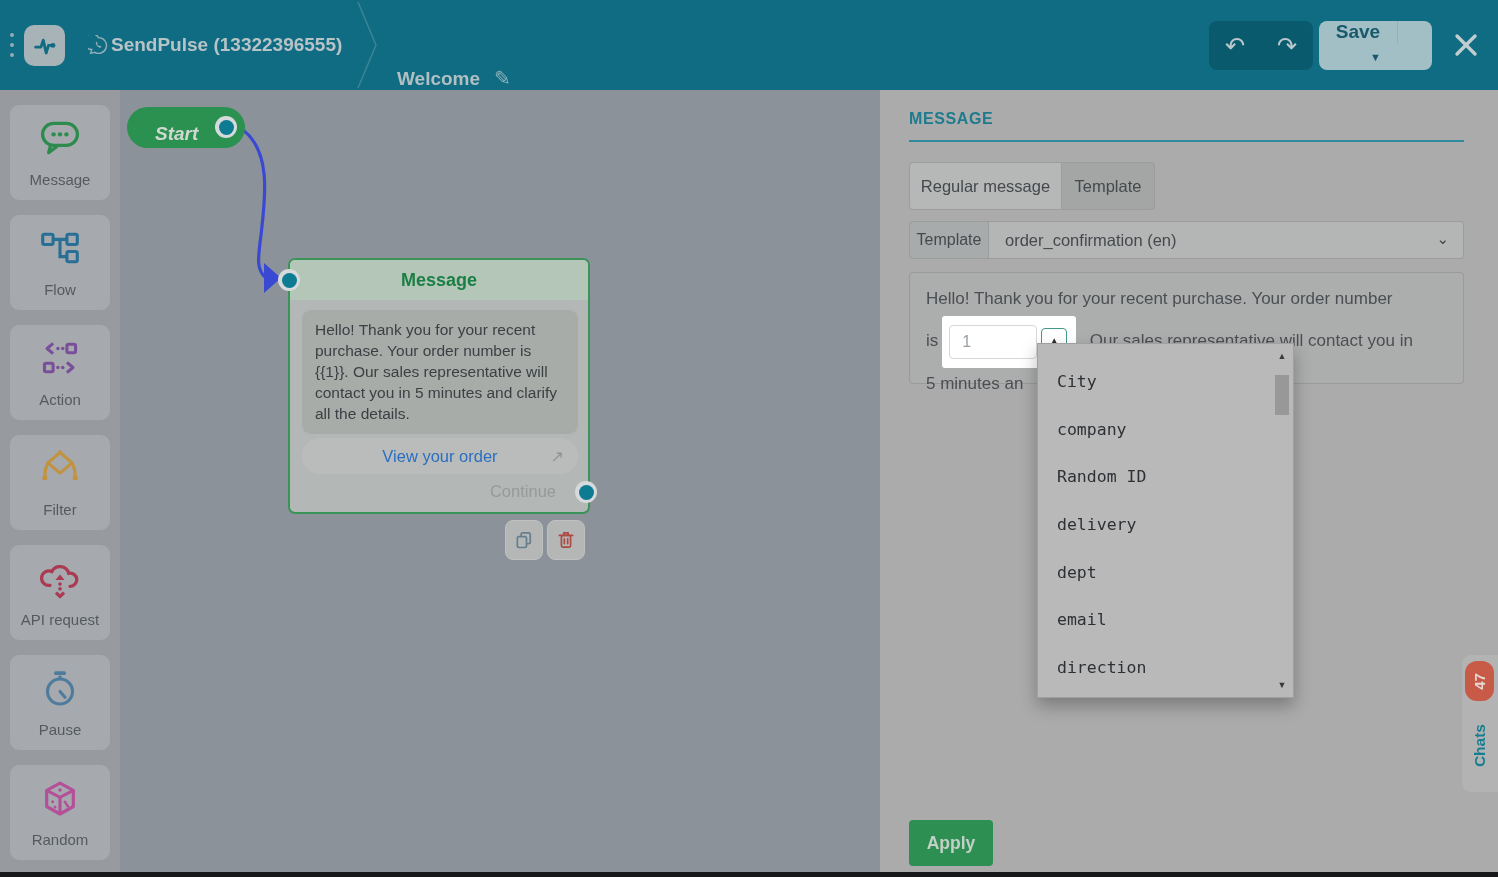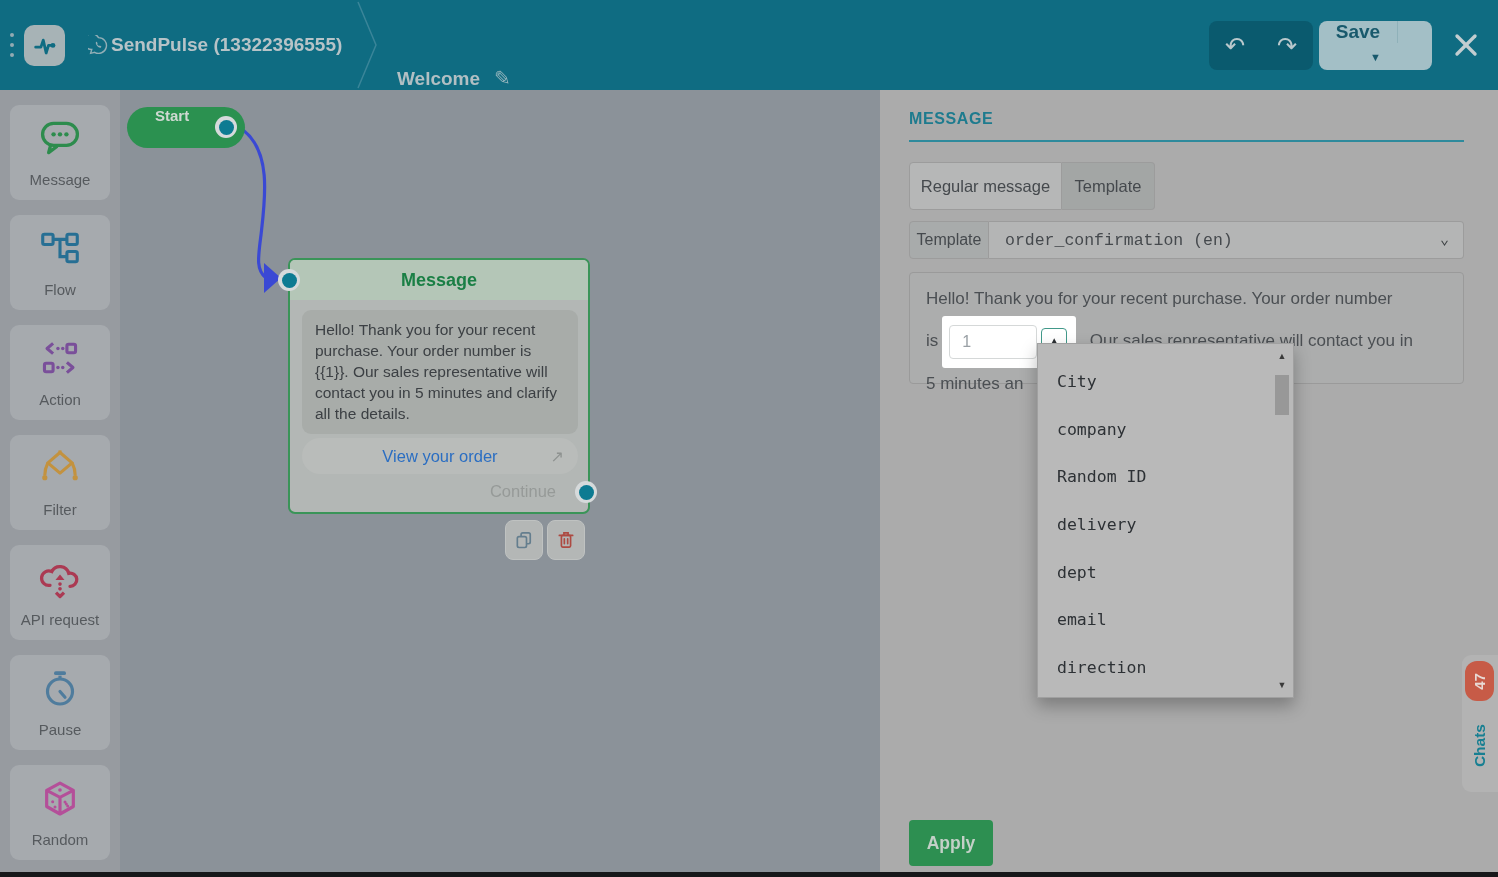--- a/index.html
+++ b/index.html
@@ -30,21 +30,21 @@
   .side-card { position:absolute; left:10px; width:100px; height:95px; background:#a6aaae; border-radius:9px; cursor:pointer; }
   .side-card .icn { position:absolute; left:0; right:0; top:14px; display:flex; justify-content:center; }
   .side-card .lbl { position:absolute; left:0; right:0; bottom:12px; text-align:center; color:#565a5e; font-size:15px; }
   .c-message { color:#2d8c4d; } .c-flow { color:#276f94; } .c-action { color:#7a4f9a; }
   .c-filter { color:#c3923f; } .c-api { color:#ab3a53; } .c-pause { color:#4f7c9d; } .c-random { color:#b44f99; }
 
   
   .canvas { position:absolute; left:120px; top:90px; width:760px; height:787px; }
   .wires { position:absolute; left:0; top:0; width:760px; height:787px; pointer-events:none; }
   .start-node { position:absolute; left:7px; top:17px; width:118px; height:41px; background:#2b9150; border-radius:21px; cursor:pointer; }
-  .start-node .t { position:absolute; left:28px; top:0; color:#cfd9d2; font-size:15px; font-weight:bold; }
+  .start-node .t { position:absolute; left:28px; top:16px; color:#cfd9d2; font-size:19px; font-weight:bold;font-style:italic; }
   .port { width:22px; height:22px; border-radius:50%; background:#d6dadb; display:flex; align-items:center; justify-content:center; cursor:crosshair; }
   .port i { width:15px; height:15px; border-radius:50%; background:#0d7b92; }
   .start-port { position:absolute; right:8px; top:9px; }
   .msg-node { position:absolute; left:168px; top:168px; width:302px; height:256px; background:#b3b7b5; border:2px solid #3a9458; border-radius:7px; cursor:pointer; }
   .msg-head { position:absolute; left:0; right:0; top:0; height:40px; background:#b4c6b7; border-radius:5px 5px 0 0; display:flex; align-items:center; justify-content:center; color:#1a7f45; font-size:18px; font-weight:bold; }
   .in-port { position:absolute; left:-12px; top:9px; }
   .msg-body { position:absolute; left:12px; top:50px; width:276px; height:124px; background:#a8aca9; border-radius:9px; padding:9px 13px; color:#3c4044; font-size:15.5px; line-height:21px; }
   .msg-btn { position:absolute; left:12px; top:178px; width:276px; height:36px; background:#b9bcba; border-radius:18px; display:flex; align-items:center; justify-content:center; color:#2b6ec2; font-size:16.5px; cursor:pointer; }
   .msg-btn .arr { position:absolute; right:14px; color:#8e9290; font-size:16px; }
   .continue-row { position:absolute; right:32px; top:222px; color:#969a98; font-size:16.5px; }
@@ -55,21 +55,21 @@
   
   .panel { position:absolute; left:880px; top:90px; width:618px; height:787px; background:#ababab; z-index:10; }
   .panel-title { position:absolute; left:29px; top:20px; color:#1e7b8e; font-size:16px; font-weight:bold; letter-spacing:0.6px; }
   .panel-divider { position:absolute; left:29px; top:50px; width:555px; height:2px; background:#2e8a9c; }
   .tabs { position:absolute; left:29px; top:72px; display:flex; }
   .tab { height:48px; display:flex; align-items:center; justify-content:center; font-size:16.5px; color:#45494d; border:1px solid #9c9c9c; cursor:pointer; }
   .tab-regular { width:153px; background:#b6b7b7; border-radius:4px 0 0 4px; }
   .tab-template { width:93px; background:#a3a6a5; border-left:none; border-radius:0 4px 4px 0; }
   .tpl-row { position:absolute; left:29px; top:131px; display:flex; height:38px; }
   .tpl-label { width:80px; background:#a8abab; border:1px solid #9c9c9c; border-radius:4px 0 0 4px; display:flex; align-items:center; justify-content:center; color:#45494d; font-size:16px; }
-  .tpl-select { width:475px; background:#b4b5b5; border:1px solid #9c9c9c; border-left:none; border-radius:0 4px 4px 0; display:flex; align-items:center; padding:0 16px; color:#45494d; font-size:16.5px; position:relative; cursor:pointer;font-family:Liberation Mono, monospace; }
+  .tpl-select { width:475px; background:#b4b5b5; border:1px solid #9c9c9c; border-left:none; border-radius:0 4px 4px 0; display:flex; align-items:center; padding:0 16px; color:#45494d; font-size:16.5px; position:relative; cursor:pointer; }
   .tpl-select .chev { position:absolute; right:14px; top:8px; color:#3c4043; font-size:15px; }
   .preview { position:absolute; left:29px; top:182px; width:555px; height:112px; background:#acadad; border:1px solid #9a9a9a; border-radius:4px; padding:10px 16px 0 16px; color:#4b4f53; font-size:17px; line-height:32.5px; }
   .pline { white-space:nowrap; }
   .var-spot { display:inline-flex; align-items:center; background:#ffffff; border-radius:3px; padding:9px 9px 9px 7px; margin:0 4px; vertical-align:middle; position:relative; gap:4px; }
   .var-input { width:88px; height:34px; background:#ffffff; border:1px solid #d5d8d8; border-radius:4px; font-family:"Liberation Sans",sans-serif; font-size:16px; color:#9aa0a5; padding:0 0 0 12px; outline:none; }
   .var-toggle { width:26px; height:28px; background:#ffffff; border:1.5px solid #42998a; border-radius:4px; display:flex; align-items:center; justify-content:center; color:#2b2f33; font-size:10px; cursor:pointer; }
   .apply-btn { position:absolute; left:29px; top:730px; width:84px; height:46px; background:#2d8f51; border:none; border-radius:4px; color:#c3d0c7; font-size:17.5px; font-weight:bold; cursor:pointer; }
 
   
   .var-dd { position:absolute; left:1037px; top:343px; width:257px; height:355px; background:#b9b9b9; border:1px solid #a0a0a0; box-shadow:0 8px 16px rgba(0,0,0,0.28); z-index:20; }

